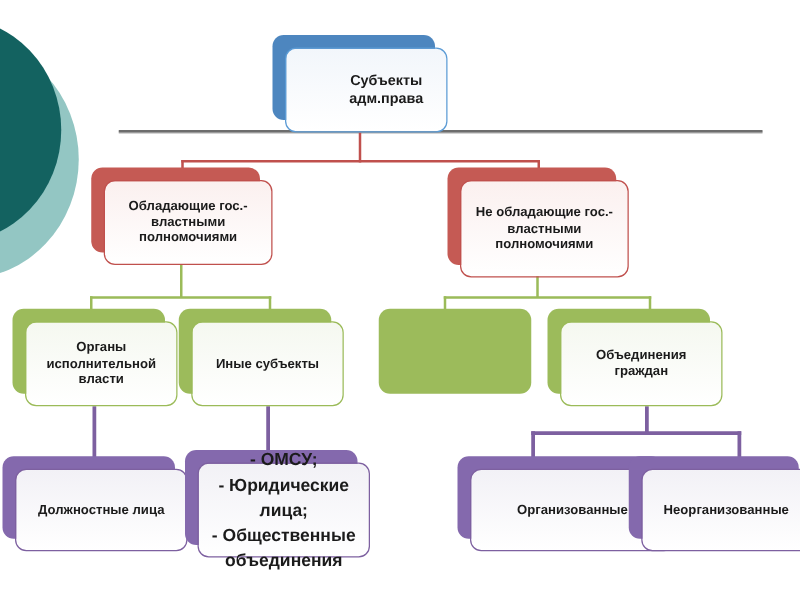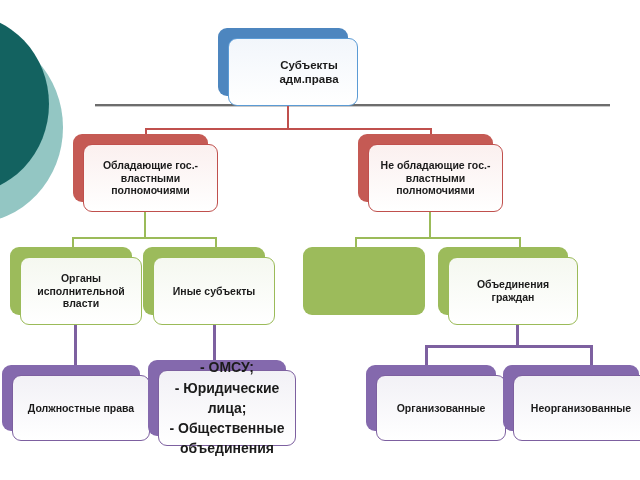--- a/index.html
+++ b/index.html
@@ -111,34 +111,34 @@
     background: linear-gradient(180deg,#f2f1f6 0%,#ffffff 100%);
     border-color: #7d60a0;
   }
 
   
   #node-root { left: 218px; top: 28px; width: 140px; height: 78px; }
   #node-root .label { font-size: 11.5px; padding-left: 36px; }
 
   
   #node-with-power    { left: 73px;  top: 134px; width: 145px; height: 78px; text-decoration: underline; }
-  #node-without-power { left: 358px; top: 134px; width: 145px; height: 78px; }
+  #node-without-power { left: 358px; top: 134px; width: 145px; height: 88px; }
   .n-red .label { font-size: 10.5px; }
 
   
   #node-exec-bodies  { left: 10px;  top: 247px; width: 132px; height: 78px; }
   #node-other-subj   { left: 143px; top: 247px; width: 132px; height: 78px; }
   #node-citizens     { left: 303px; top: 247px; width: 132px; height: 78px; }
   #node-associations { left: 438px; top: 247px; width: 140px; height: 78px; }
   .n-green .label { font-size: 10.5px; }
 
   
   #node-officials    { left: 2px;   top: 365px; width: 148px; height: 76px; }
   #node-list         { left: 148px; top: 360px; width: 148px; height: 86px; }
-  #node-organized    { left: 366px; top: 365px; width: 140px; height: 76px; }
+  #node-organized    { left: 366px; top: 365px; width: 140px; height: 76px; padding-left: 34px; }
   #node-unorganized  { left: 503px; top: 365px; width: 146px; height: 76px; }
   .n-purple .label { font-size: 10.5px; }
   #node-list .label { font-size: 14px; line-height: 1.45; }
 </style>
 </head>
 <body>
 
 <div id="canvas">
 
   <div class="deco-circle" id="deco-circle-light"></div>
@@ -220,21 +220,21 @@
     <div class="shadow"></div>
     <div class="face">
       <span class="label">Объединения
 граждан</span>
     </div>
   </div>
 
   <div class="node n-purple" id="node-officials">
     <div class="shadow"></div>
     <div class="face">
-      <span class="label">Должностные права</span>
+      <span class="label">Должностные лица</span>
     </div>
   </div>
 
   <div class="node n-purple" id="node-list">
     <div class="shadow"></div>
     <div class="face">
       <span class="label">- ОМСУ;
 - Юридические лица;
 - Общественные
 объединения</span>

